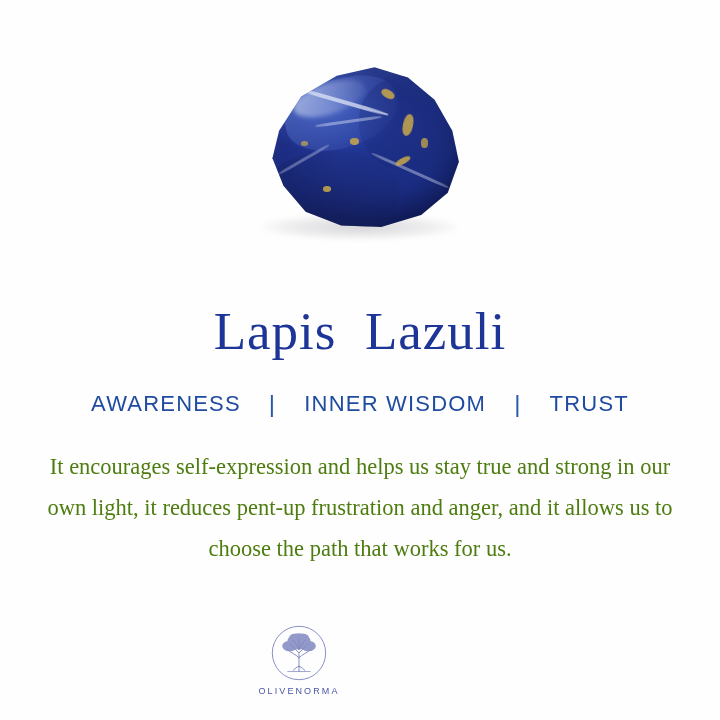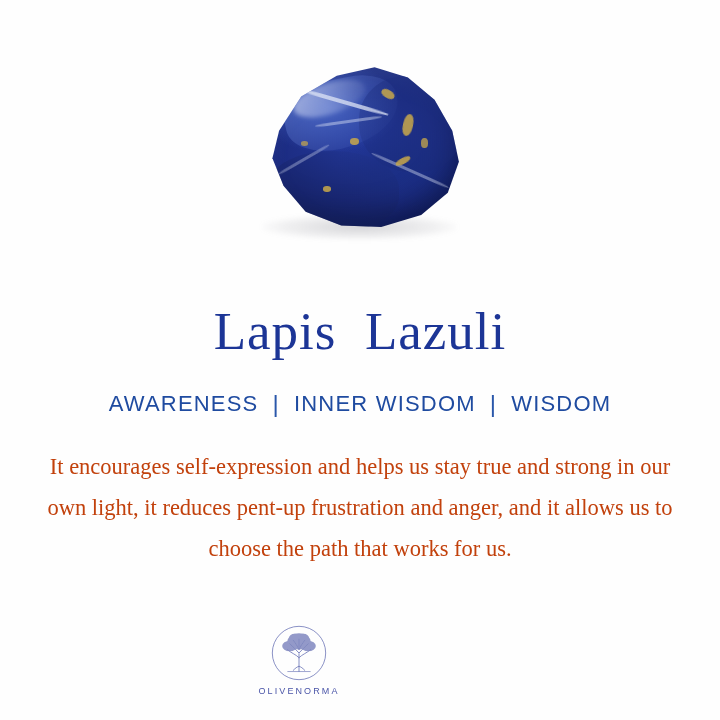--- a/index.html
+++ b/index.html
@@ -134,33 +134,33 @@
     white-space: pre;
   }
   .subtitle {
     margin-top: 32px;
     color: #1f4ba0;
     font-family: "Liberation Sans", sans-serif;
     font-size: 22px;
     letter-spacing: 1.2px;
     display: flex;
     align-items: center;
-    gap: 12px;
+    gap: 26px;
   }
   .sep {
     color: #2a57aa;
     font-weight: 300;
     font-size: 24px;
     padding: 0 2px;
   }
   .body-text {
     margin-top: 28px;
     width: 660px;
     text-align: center;
-    color: #c2410c;
+    color: #4d7c0f;
     font-family: "Liberation Serif", serif;
     font-size: 22.5px;
     line-height: 41px;
   }
 
   
   .logo-area {
     position: absolute;
     left: 0;
     bottom: 24px;
@@ -210,21 +210,21 @@
     </div>
   </div>
 
   <div class="title">Lapis  Lazuli</div>
 
   <div class="subtitle">
     <span>AWARENESS</span>
     <span class="sep">|</span>
     <span>INNER WISDOM</span>
     <span class="sep">|</span>
-    <span>WISDOM</span>
+    <span>TRUST</span>
   </div>
 
   <div class="body-text">It encourages self-expression and helps us stay true and strong in our own light, it reduces pent-up frustration and anger, and it allows us to choose the path that works for us.</div>
 
   <div class="logo-area">
     <svg class="logo-tree" viewBox="0 0 100 100">
       <circle cx="50" cy="50" r="46" fill="none" stroke="#6b74b5" stroke-width="1.6"></circle>
       <g stroke="#5b66ae" stroke-width="1.5" fill="none" stroke-linecap="round">
         <path d="M50 82 L50 52"></path>
         <path d="M50 58 C44 52 36 50 30 44"></path>

